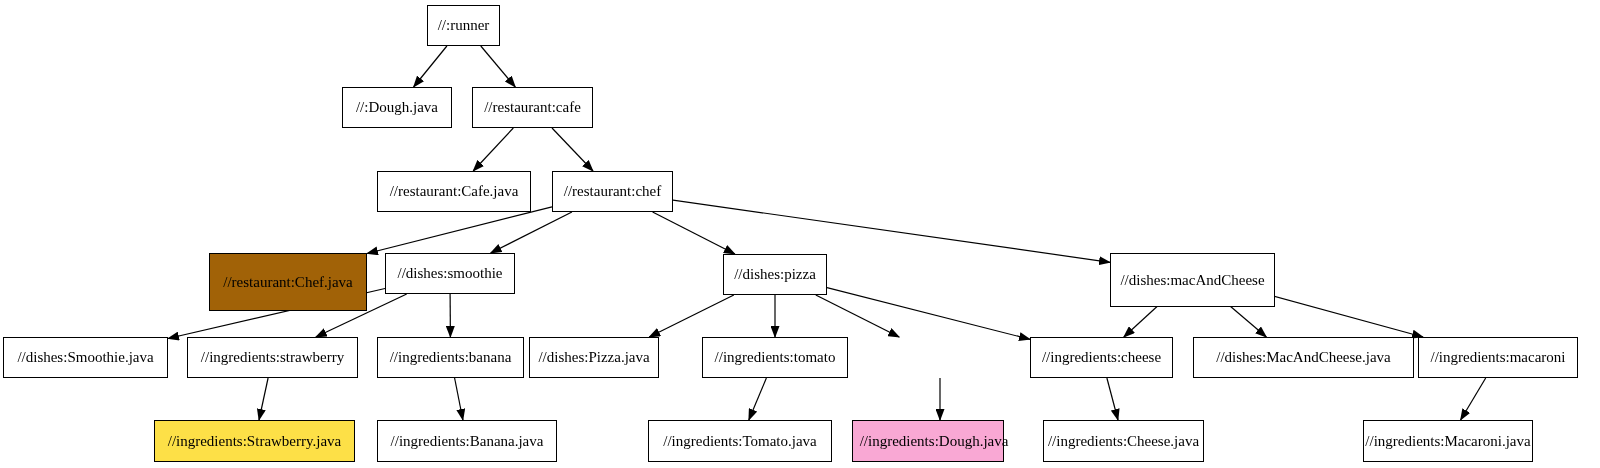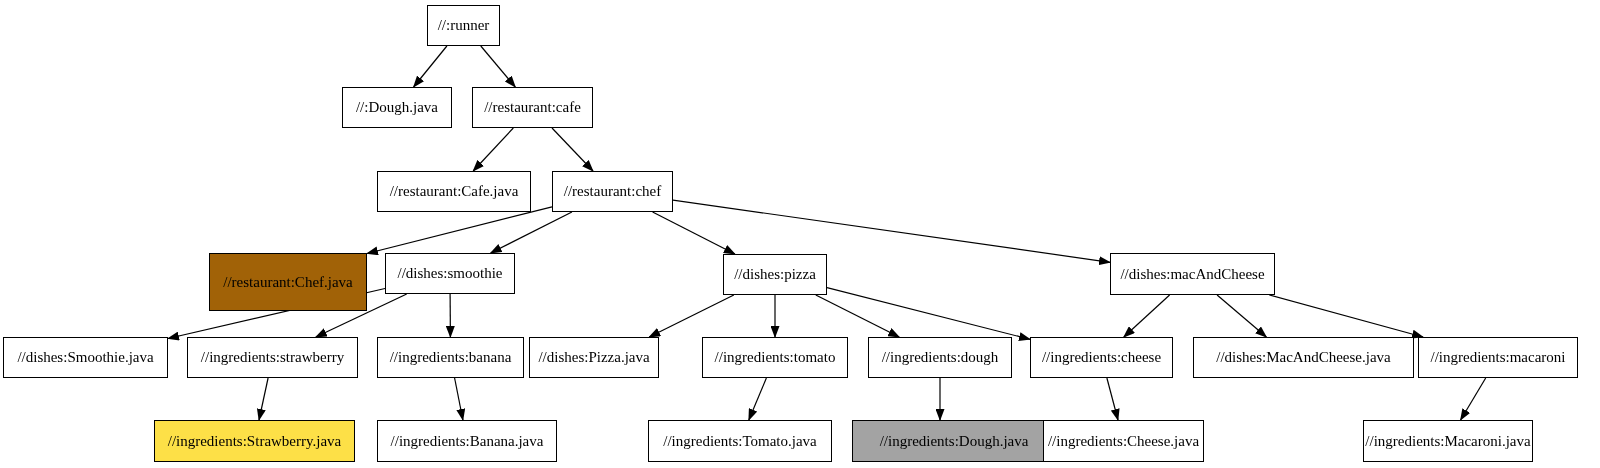--- a/index.html
+++ b/index.html
@@ -80,30 +80,29 @@
   </svg>
   <div id="node-layer">
       <div class="node" style="left: 427px; top: 5px; width: 73px; height: 41px; background: rgb(255, 255, 255); border-color: rgb(0, 0, 0);">//:runner</div>
       <div class="node" style="left: 342px; top: 87px; width: 110px; height: 41px; background: rgb(255, 255, 255); border-color: rgb(0, 0, 0);">//:Dough.java</div>
       <div class="node" style="left: 472px; top: 87px; width: 121px; height: 41px; background: rgb(255, 255, 255); border-color: rgb(0, 0, 0);">//restaurant:cafe</div>
       <div class="node" style="left: 377px; top: 171px; width: 154px; height: 41px; background: rgb(255, 255, 255); border-color: rgb(0, 0, 0);">//restaurant:Cafe.java</div>
       <div class="node" style="left: 552px; top: 171px; width: 121px; height: 41px; background: rgb(255, 255, 255); border-color: rgb(0, 0, 0);">//restaurant:chef</div>
       <div class="node" style="left: 209px; top: 253px; width: 158px; height: 58px; background: #a16207; border-color: rgb(0, 0, 0);">//restaurant:Chef.java</div>
       <div class="node" style="left: 385px; top: 253px; width: 130px; height: 41px; background: rgb(255, 255, 255); border-color: rgb(0, 0, 0);">//dishes:smoothie</div>
       <div class="node" style="left: 723px; top: 254px; width: 104px; height: 41px; background: rgb(255, 255, 255); border-color: rgb(0, 0, 0); text-align: right;">//dishes:pizza</div>
-      <div class="node" style="left: 1110px; top: 253px; width: 165px; height: 42px; background: rgb(255, 255, 255); border-color: rgb(0, 0, 0);">//dishes:macAndCheese</div>
+      <div class="node" style="left: 1110px; top: 253px; width: 165px; height: 54px; background: rgb(255, 255, 255); border-color: rgb(0, 0, 0);">//dishes:macAndCheese</div>
       <div class="node" style="left: 3px; top: 337px; width: 165px; height: 41px; background: rgb(255, 255, 255); border-color: rgb(0, 0, 0);">//dishes:Smoothie.java</div>
       <div class="node" style="left: 187px; top: 337px; width: 171px; height: 41px; background: rgb(255, 255, 255); border-color: rgb(0, 0, 0);">//ingredients:strawberry</div>
       <div class="node" style="left: 377px; top: 337px; width: 147px; height: 41px; background: rgb(255, 255, 255); border-color: rgb(0, 0, 0);">//ingredients:banana</div>
       <div class="node" style="left: 529px; top: 337px; width: 130px; height: 41px; background: rgb(255, 255, 255); border-color: rgb(0, 0, 0);">//dishes:Pizza.java</div>
       <div class="node" style="left: 702px; top: 337px; width: 146px; height: 41px; background: rgb(255, 255, 255); border-color: rgb(0, 0, 0);">//ingredients:tomato</div>
-      <div class="node" style="left: 868px; top: 337px; width: 144px; height: 41px; background: rgb(255, 255, 255); border-color: rgb(0, 0, 0);">//ingredients:dough</div>
       <div class="node" style="left: 1030px; top: 337px; width: 143px; height: 41px; background: rgb(255, 255, 255); border-color: rgb(0, 0, 0);">//ingredients:cheese</div>
       <div class="node" style="left: 1193px; top: 337px; width: 221px; height: 41px; background: rgb(255, 255, 255); border-color: rgb(0, 0, 0);">//dishes:MacAndCheese.java</div>
       <div class="node" style="left: 1418px; top: 337px; width: 160px; height: 41px; background: rgb(255, 255, 255); border-color: rgb(0, 0, 0);">//ingredients:macaroni</div>
       <div class="node" style="left: 154px; top: 420px; width: 201px; height: 42px; background: #fde047; border-color: rgb(0, 0, 0);">//ingredients:Strawberry.java</div>
       <div class="node" style="left: 377px; top: 420px; width: 180px; height: 42px; background: rgb(255, 255, 255); border-color: rgb(0, 0, 0);">//ingredients:Banana.java</div>
       <div class="node" style="left: 648px; top: 420px; width: 184px; height: 42px; background: rgb(255, 255, 255); border-color: rgb(0, 0, 0);">//ingredients:Tomato.java</div>
-      <div class="node" style="left: 852px; top: 420px; width: 192px; height: 42px; background: #a3a3a3; border-color: rgb(0, 0, 0); padding-left: 12px;">//ingredients:Dough.java</div>
+      <div class="node" style="left: 852px; top: 420px; width: 152px; height: 42px; background: #f9a8d4; border-color: rgb(0, 0, 0); padding-left: 12px;">//ingredients:Dough.java</div>
       <div class="node" style="left: 1043px; top: 420px; width: 161px; height: 42px; background: rgb(255, 255, 255); border-color: rgb(0, 0, 0);">//ingredients:Cheese.java</div>
       <div class="node" style="left: 1363px; top: 420px; width: 170px; height: 42px; background: rgb(255, 255, 255); border-color: rgb(0, 0, 0);">//ingredients:Macaroni.java</div>
     </div>
 </div>
 
 </body></html>

